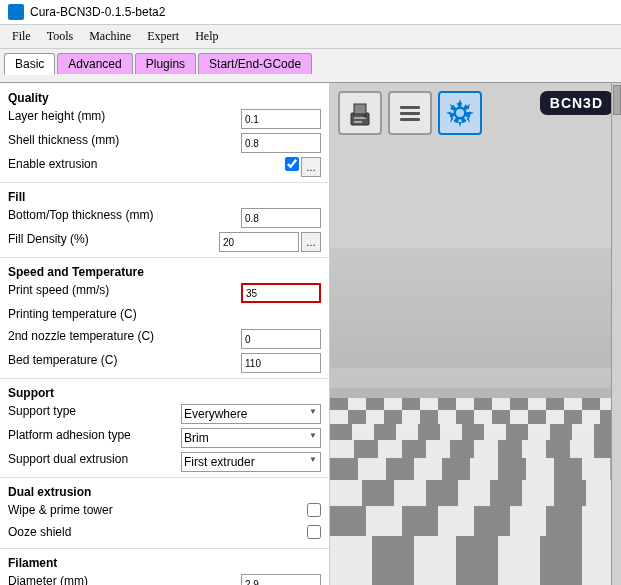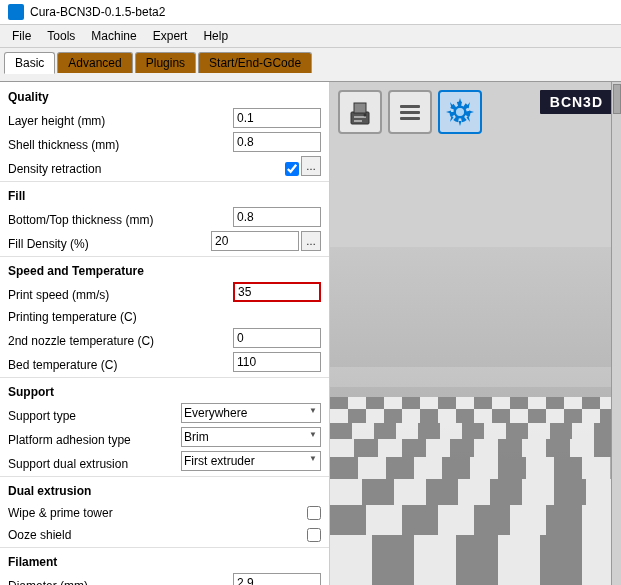--- a/index.html
+++ b/index.html
@@ -4,45 +4,45 @@
   <style>
     * { box-sizing: border-box; margin: 0; padding: 0; }
     body { font-family: 'Segoe UI', Tahoma, Geneva, Verdana, sans-serif; font-size: 12px; background: #f0f0f0; width: 621px; height: 585px; overflow: hidden; }
     
     
     .title-bar { background: #ffffff; border-bottom: 1px solid #ccc; padding: 4px 8px; display: flex; align-items: center; gap: 6px; font-size: 12px; }
     .title-bar-icon { width: 16px; height: 16px; background: #0078d4; border-radius: 2px; display: inline-block; }
     
     
     .menu-bar { background: #f0f0f0; border-bottom: 1px solid #ccc; display: flex; gap: 0; padding: 2px 4px; }
-    .menu-item { padding: 2px 8px; cursor: pointer; font-size: 12px; }
+    .menu-item { padding: 2px 8px; cursor: pointer; font-size: 12px; font-family: Liberation Serif, serif; }
     
     
     .tab-bar { background: #f0f0f0; border-bottom: 1px solid #999; display: flex; padding: 4px 4px 8px; gap: 2px; }
-    .tab { padding: 3px 10px; border: 1px solid #999; border-bottom: none; background: #a16207; cursor: pointer; font-size: 12px; border-radius: 3px 3px 0 0; }
+    .tab { padding: 3px 10px; border: 1px solid #999; border-bottom: none; background: #f0abfc; cursor: pointer; font-size: 12px; border-radius: 3px 3px 0 0; }
     .tab.active { background: #ffffff; border-bottom: 1px solid #ffffff; margin-bottom: -1px; }
     
     
     .main { display: flex; height: calc(585px - 80px); }
     
     
     .left-panel { width: 330px; background: #ffffff; border-right: 1px solid #ccc; overflow-y: auto; padding: 4px 0; }
     
     
     .left-panel::-webkit-scrollbar { width: 12px; }
     .left-panel::-webkit-scrollbar-track { background: #f0f0f0; }
     .left-panel::-webkit-scrollbar-thumb { background: #c0c0c0; border: 1px solid #999; }
     
     
     .section-header { font-weight: bold; padding: 4px 8px 2px; font-size: 12px; }
     
     
-    .form-row { display: flex; align-items: flex-end; padding: 2px 8px; min-height: 22px; }
+    .form-row { display: flex; align-items: flex-start; padding: 2px 8px; min-height: 22px; }
     .form-label { flex: 1; font-size: 12px; color: #000; }
-    .form-input { width: 88px; height: 20px; border: 1px solid #999; padding: 1px 3px; font-size: 12px; background: #fff; }
+    .form-input { width: 80px; height: 20px; border: 1px solid #999; padding: 1px 3px; font-size: 10px; background: #fff; }
     .form-input.highlighted { border: 2px solid #cc0000; }
     .form-checkbox { width: 14px; height: 14px; }
     .form-btn { width: 20px; height: 20px; border: 1px solid #999; background: #f0f0f0; font-size: 10px; cursor: pointer; margin-left: 2px; display: flex; align-items: center; justify-content: center; }
     
     
     .form-select { width: 140px; height: 20px; border: 1px solid #999; font-size: 12px; background: #fff; padding: 0 2px; appearance: none; -webkit-appearance: none; position: relative; }
     .select-wrapper { position: relative; display: inline-block; width: 140px; }
     .select-wrapper::after { content: '▼'; position: absolute; right: 4px; top: 3px; font-size: 8px; pointer-events: none; color: #555; }
     .select-wrapper select { width: 100%; }
     
@@ -90,21 +90,21 @@
       <span class="form-label">Layer height (mm)</span>
       <input class="form-input" type="text" value="0.1" style="">
     </div>
 
     <div class="form-row">
       <span class="form-label">Shell thickness (mm)</span>
       <input class="form-input" type="text" value="0.8" style="">
     </div>
 
     <div class="form-row">
-      <span class="form-label">Density retraction</span>
+      <span class="form-label">Enable extrusion</span>
       <input class="form-checkbox" type="checkbox" checked="" style="">
       <div class="form-btn">…</div>
     </div>
 
     <div class="divider"></div>
 
     <div class="section-header">Fill</div>
 
     <div class="form-row">
       <span class="form-label">Bottom/Top thickness (mm)</span>
@@ -232,21 +232,21 @@
           <path d="M26 26 L22.5 21.5 L24.5 19.5 Z" fill="#0078d4"></path>
           <path d="M26 6 L22.5 10.5 L24.5 12.5 Z" fill="#0078d4"></path>
           <path d="M6 26 L9.5 21.5 L7.5 19.5 Z" fill="#0078d4"></path>
 
           <circle cx="16" cy="16" r="8" fill="none" stroke="#0078d4" stroke-width="5" stroke-dasharray="4 3"></circle>
           <circle cx="16" cy="16" r="4" fill="#aad4f5"></circle>
         </svg>
       </div>
     </div>
 
-    <div style="position:absolute; top:8px; right:8px; background:#1a1a2e; color:#fff; padding:4px 10px; font-size:14px; font-weight:bold; border-radius:1px; letter-spacing:1px;">BCN3D</div>
+    <div style="position:absolute; top:8px; right:8px; background:#1a1a2e; color:#fff; padding:4px 10px; font-size:14px; font-weight:bold; border-radius:7px; letter-spacing:1px;">BCN3D</div>
 
     <svg style="position:absolute; bottom:0; left:0; width:100%; height:340px;" viewBox="0 0 291 340" preserveAspectRatio="none">
 
       <defs>
         <linearGradient id="bgGrad" x1="0%" y1="0%" x2="0%" y2="100%">
           <stop offset="0%" style="stop-color:#c8c8c8;stop-opacity:1"></stop>
           <stop offset="100%" style="stop-color:#a0a0a0;stop-opacity:1"></stop>
         </linearGradient>
       </defs>
       <rect width="291" height="340" fill="url(#bgGrad)"></rect>

